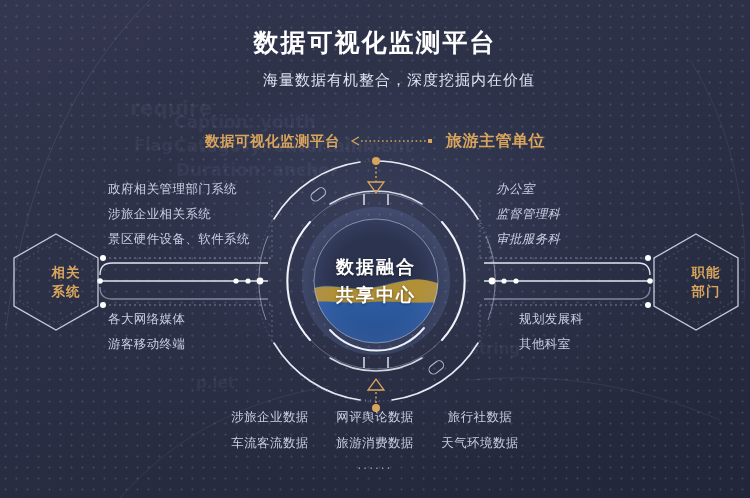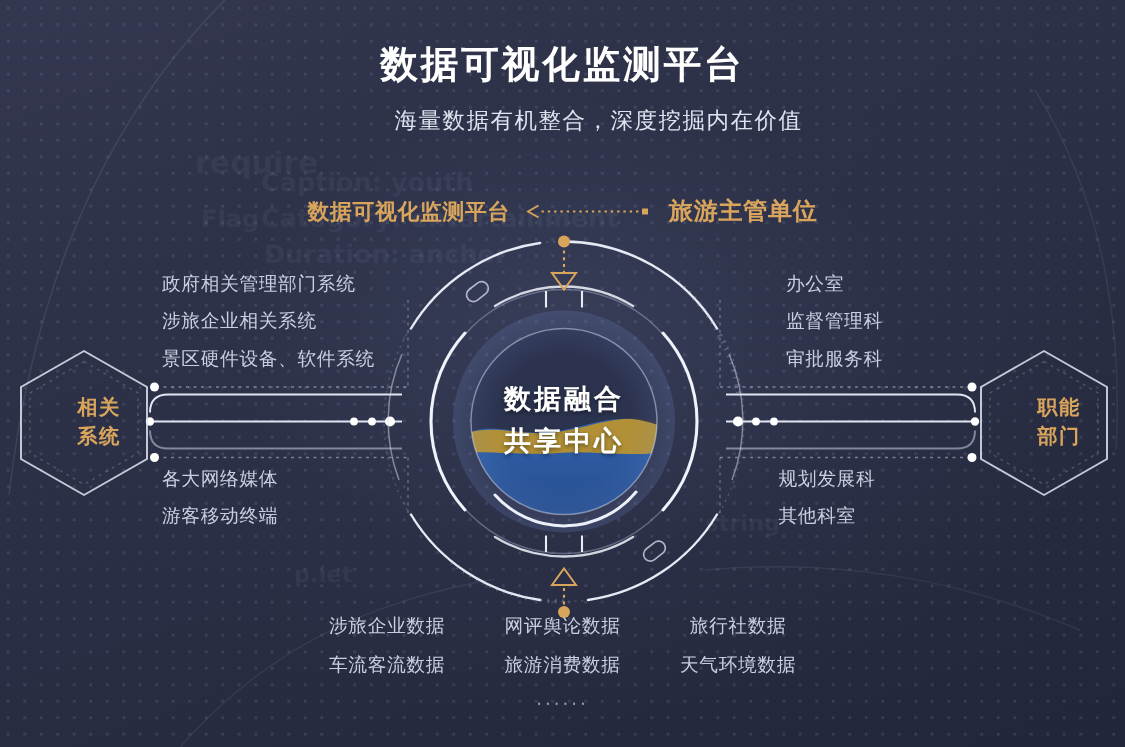--- a/index.html
+++ b/index.html
@@ -42,30 +42,30 @@
   }
   .gold{color:#d9a55c;}
   #lbl-platform{font-size:14.5px;font-weight:bold;letter-spacing:.5px;}
   #lbl-authority{font-size:16px;font-weight:bold;letter-spacing:.5px;}
   #toparrow{width:86px;height:14px;margin:0 10px;}
 
   
   .col{position:absolute;font-size:12.5px;color:#c9cfe2;line-height:25px;white-space:nowrap;}
   #left-top{left:108px;top:176px;}
   #left-bottom{left:108px;top:306px;}
-  #right-top{left:524px;top:176px;}
+  #right-top{left:496px;top:176px;font-style:italic;}
   #right-bottom{left:519px;top:306px;}
   .col div{letter-spacing:.4px;}
 
   
   #bottomgrid{
     position:absolute;left:0;right:0;top:404px;
     display:flex;flex-direction:column;align-items:center;
   }
-  #bottomgrid .brow{display:flex;gap:12px;line-height:26px;}
+  #bottomgrid .brow{display:flex;gap:0;line-height:26px;}
   #bottomgrid .bcell{
     width:105px;text-align:center;font-size:12.5px;color:#c9cfe2;letter-spacing:.4px;
   }
   #bdots{color:#9aa3bd;font-size:12px;letter-spacing:2px;margin-top:6px;}
 
   
   .hexwrap{position:absolute;width:104px;height:96px;}
   #hex-left{left:14px;top:234px;}
   #hex-right{left:654px;top:234px;}
   .hexlabel{

